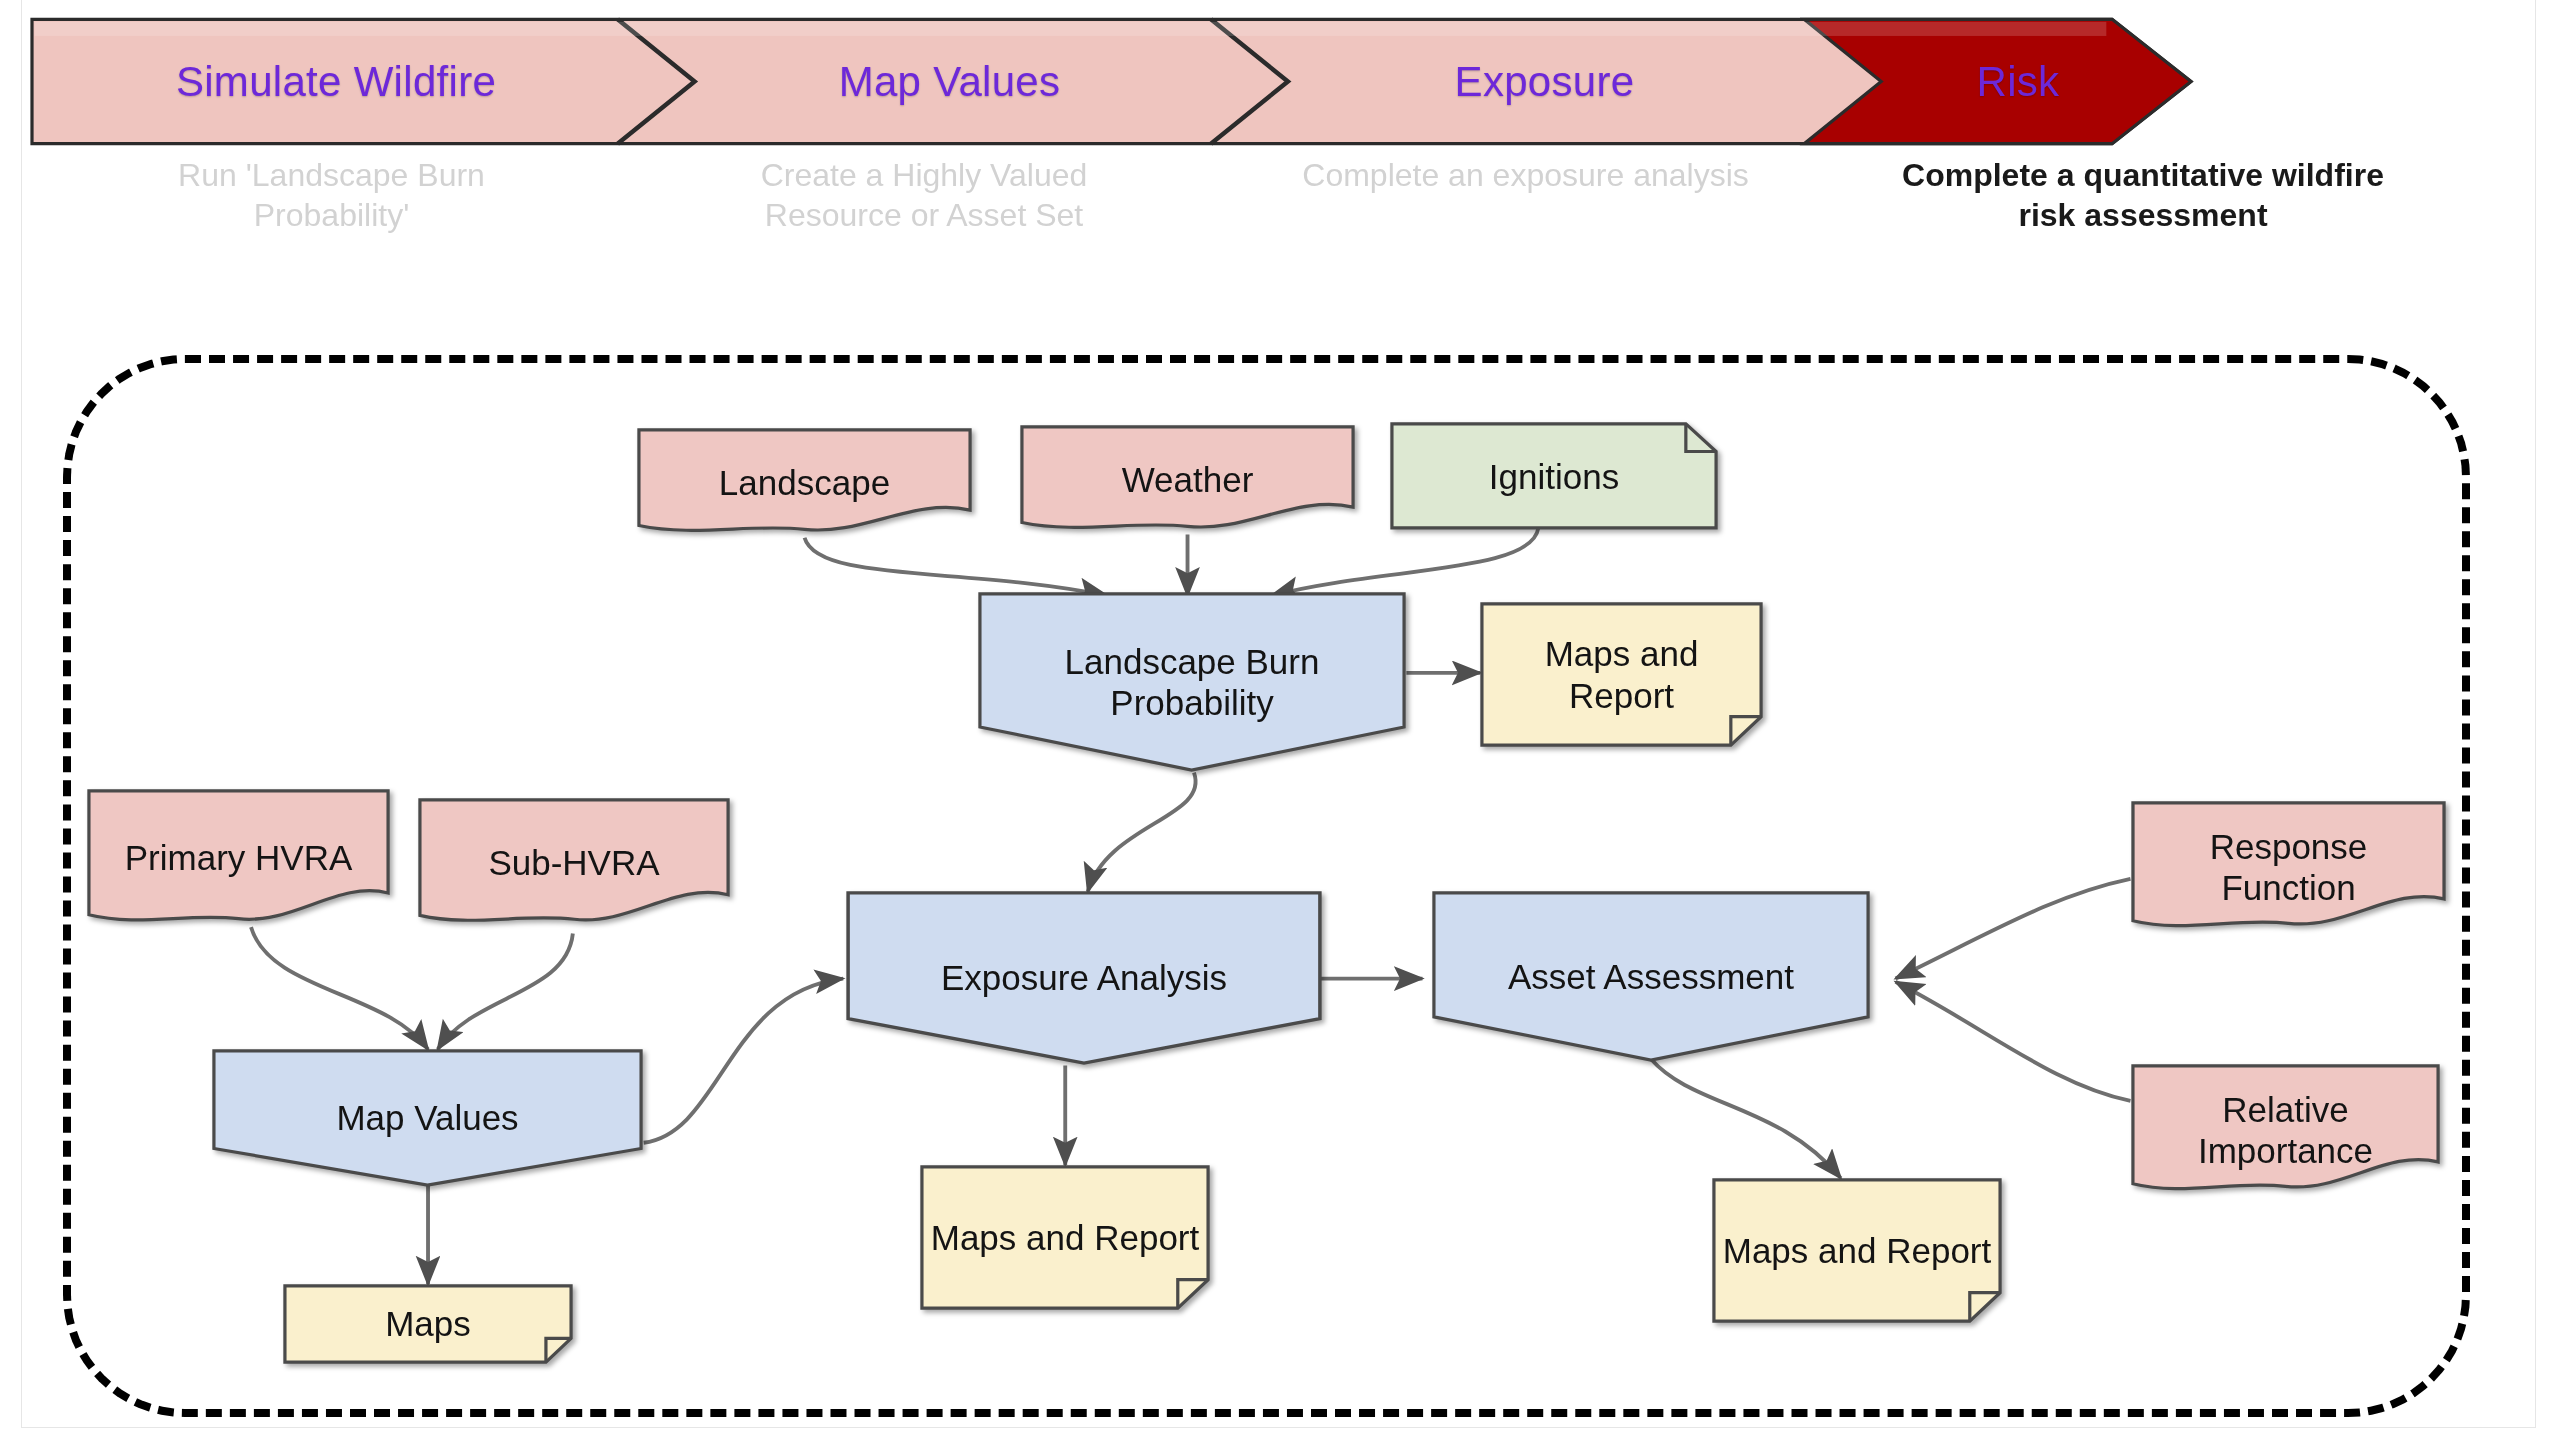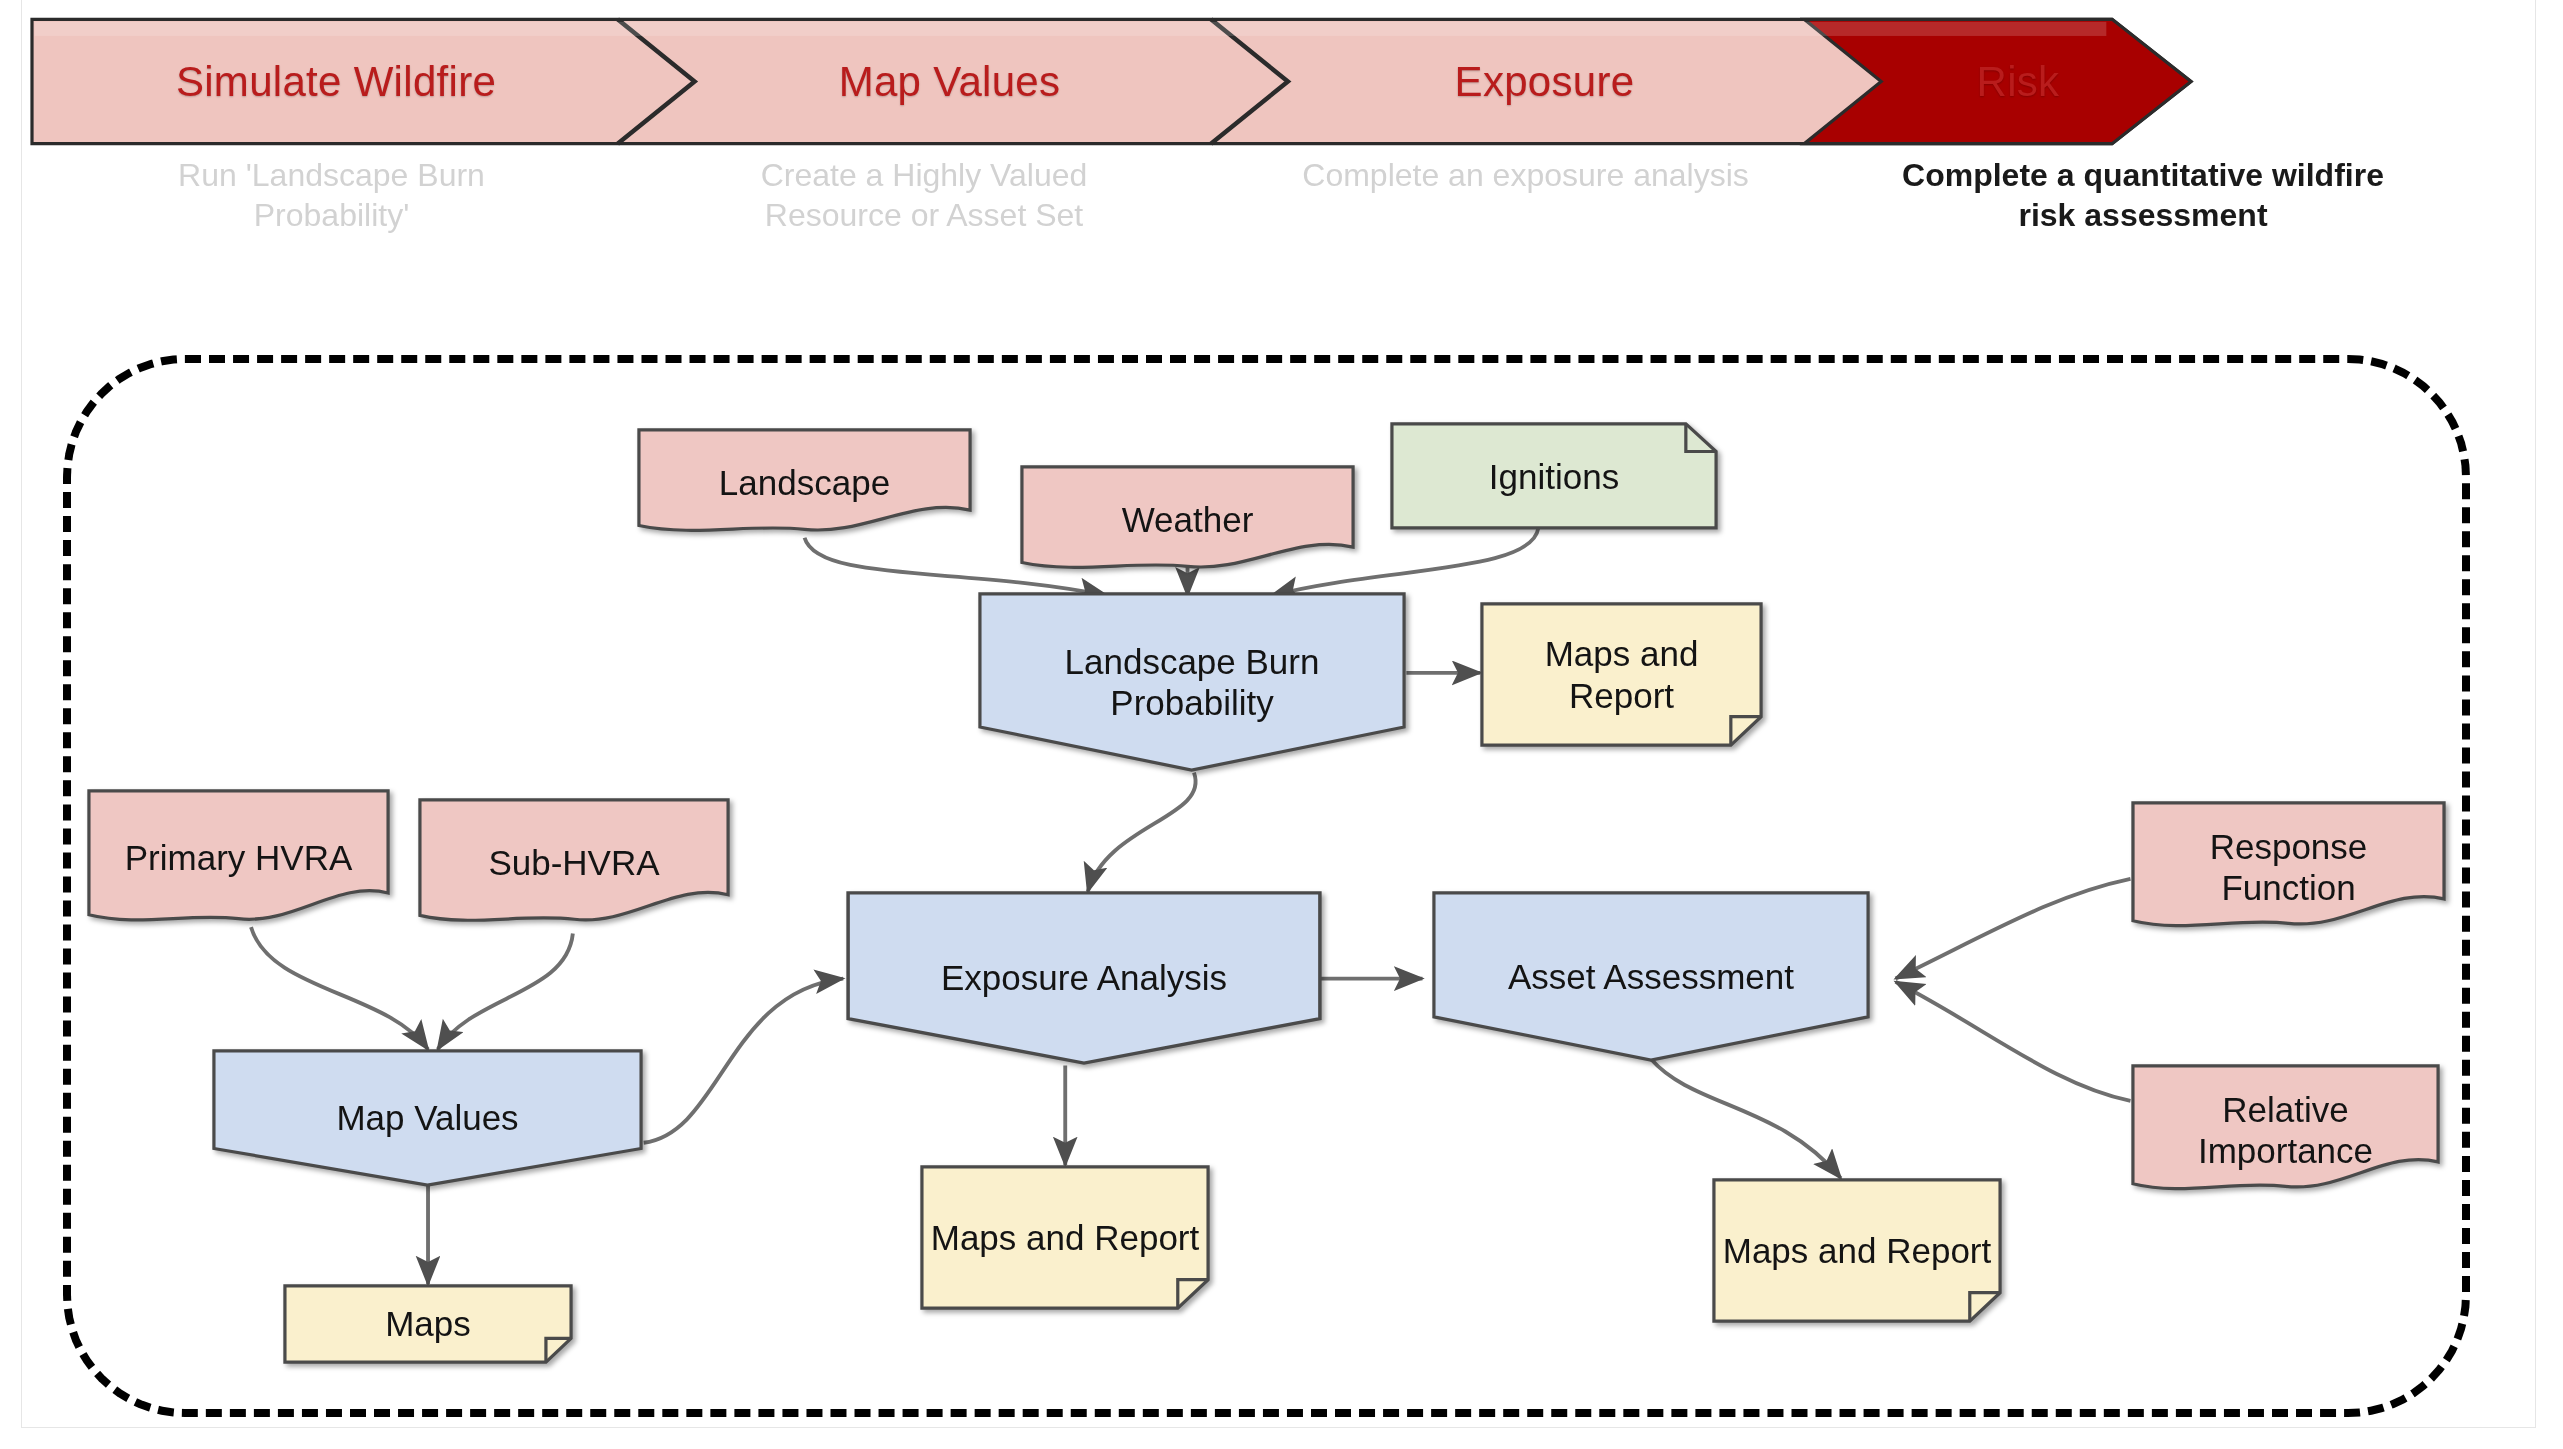--- a/index.html
+++ b/index.html
@@ -19,21 +19,21 @@
     pointer-events:none;
   }
   
   #breadcrumb{
     position:absolute;left:27px;top:18px;width:2169px;height:127px;
   }
   #breadcrumb svg{position:absolute;left:0;top:0;overflow:visible;}
   .crumb-label{
     position:absolute;top:0;height:127px;
     display:flex;align-items:center;justify-content:center;
-    color:#b91c1c;font-size:42px;font-weight:400;letter-spacing:0.3px;
+    color:#6d28d9;font-size:42px;font-weight:400;letter-spacing:0.3px;
     text-shadow:0 1.3px 1.9px rgba(0,0,0,.22);
     white-space:nowrap;
   }
   
   .step-desc{
     position:absolute;top:156px;
     text-align:center;font-size:32px;line-height:1.24;
     color:#d2d2d2;
   }
   .step-desc.active{color:#1a1a1a;font-weight:bold;}
@@ -137,21 +137,21 @@
       </g>
     </svg>
 
     <div class="node" style="left:637px;top:428px;width:335px;height:109px;">
       <svg class="shape" viewBox="0 0 520 170" preserveAspectRatio="none">
         <path d="M3,3 L517,3 L517,128 C430,108 350,168 260,158 C175,149 90,170 3,152 Z" fill="#EFC7C3" stroke="#4a4a4a" stroke-width="5"></path>
       </svg>
       <span class="nlabel">Landscape</span>
     </div>
 
-    <div class="node" style="left:1020px;top:425px;width:335px;height:109px;margin-top:40px;">
+    <div class="node" style="left:1020px;top:425px;width:335px;height:109px;">
       <svg class="shape" viewBox="0 0 520 170" preserveAspectRatio="none">
         <path d="M3,3 L517,3 L517,128 C430,108 350,168 260,158 C175,149 90,170 3,152 Z" fill="#EFC7C3" stroke="#4a4a4a" stroke-width="5"></path>
       </svg>
       <span class="nlabel">Weather</span>
     </div>
 
     <div class="node" style="left:1390px;top:422px;width:328px;height:109px;">
       <svg class="shape" viewBox="0 0 510 170" preserveAspectRatio="none">
         <path d="M3,3 L460,3 L507,46 L507,165 L3,165 Z" fill="#DDE8D2" stroke="#4a4a4a" stroke-width="5"></path>
         <path d="M460,3 L460,46 L507,46" fill="none" stroke="#4a4a4a" stroke-width="5"></path>

